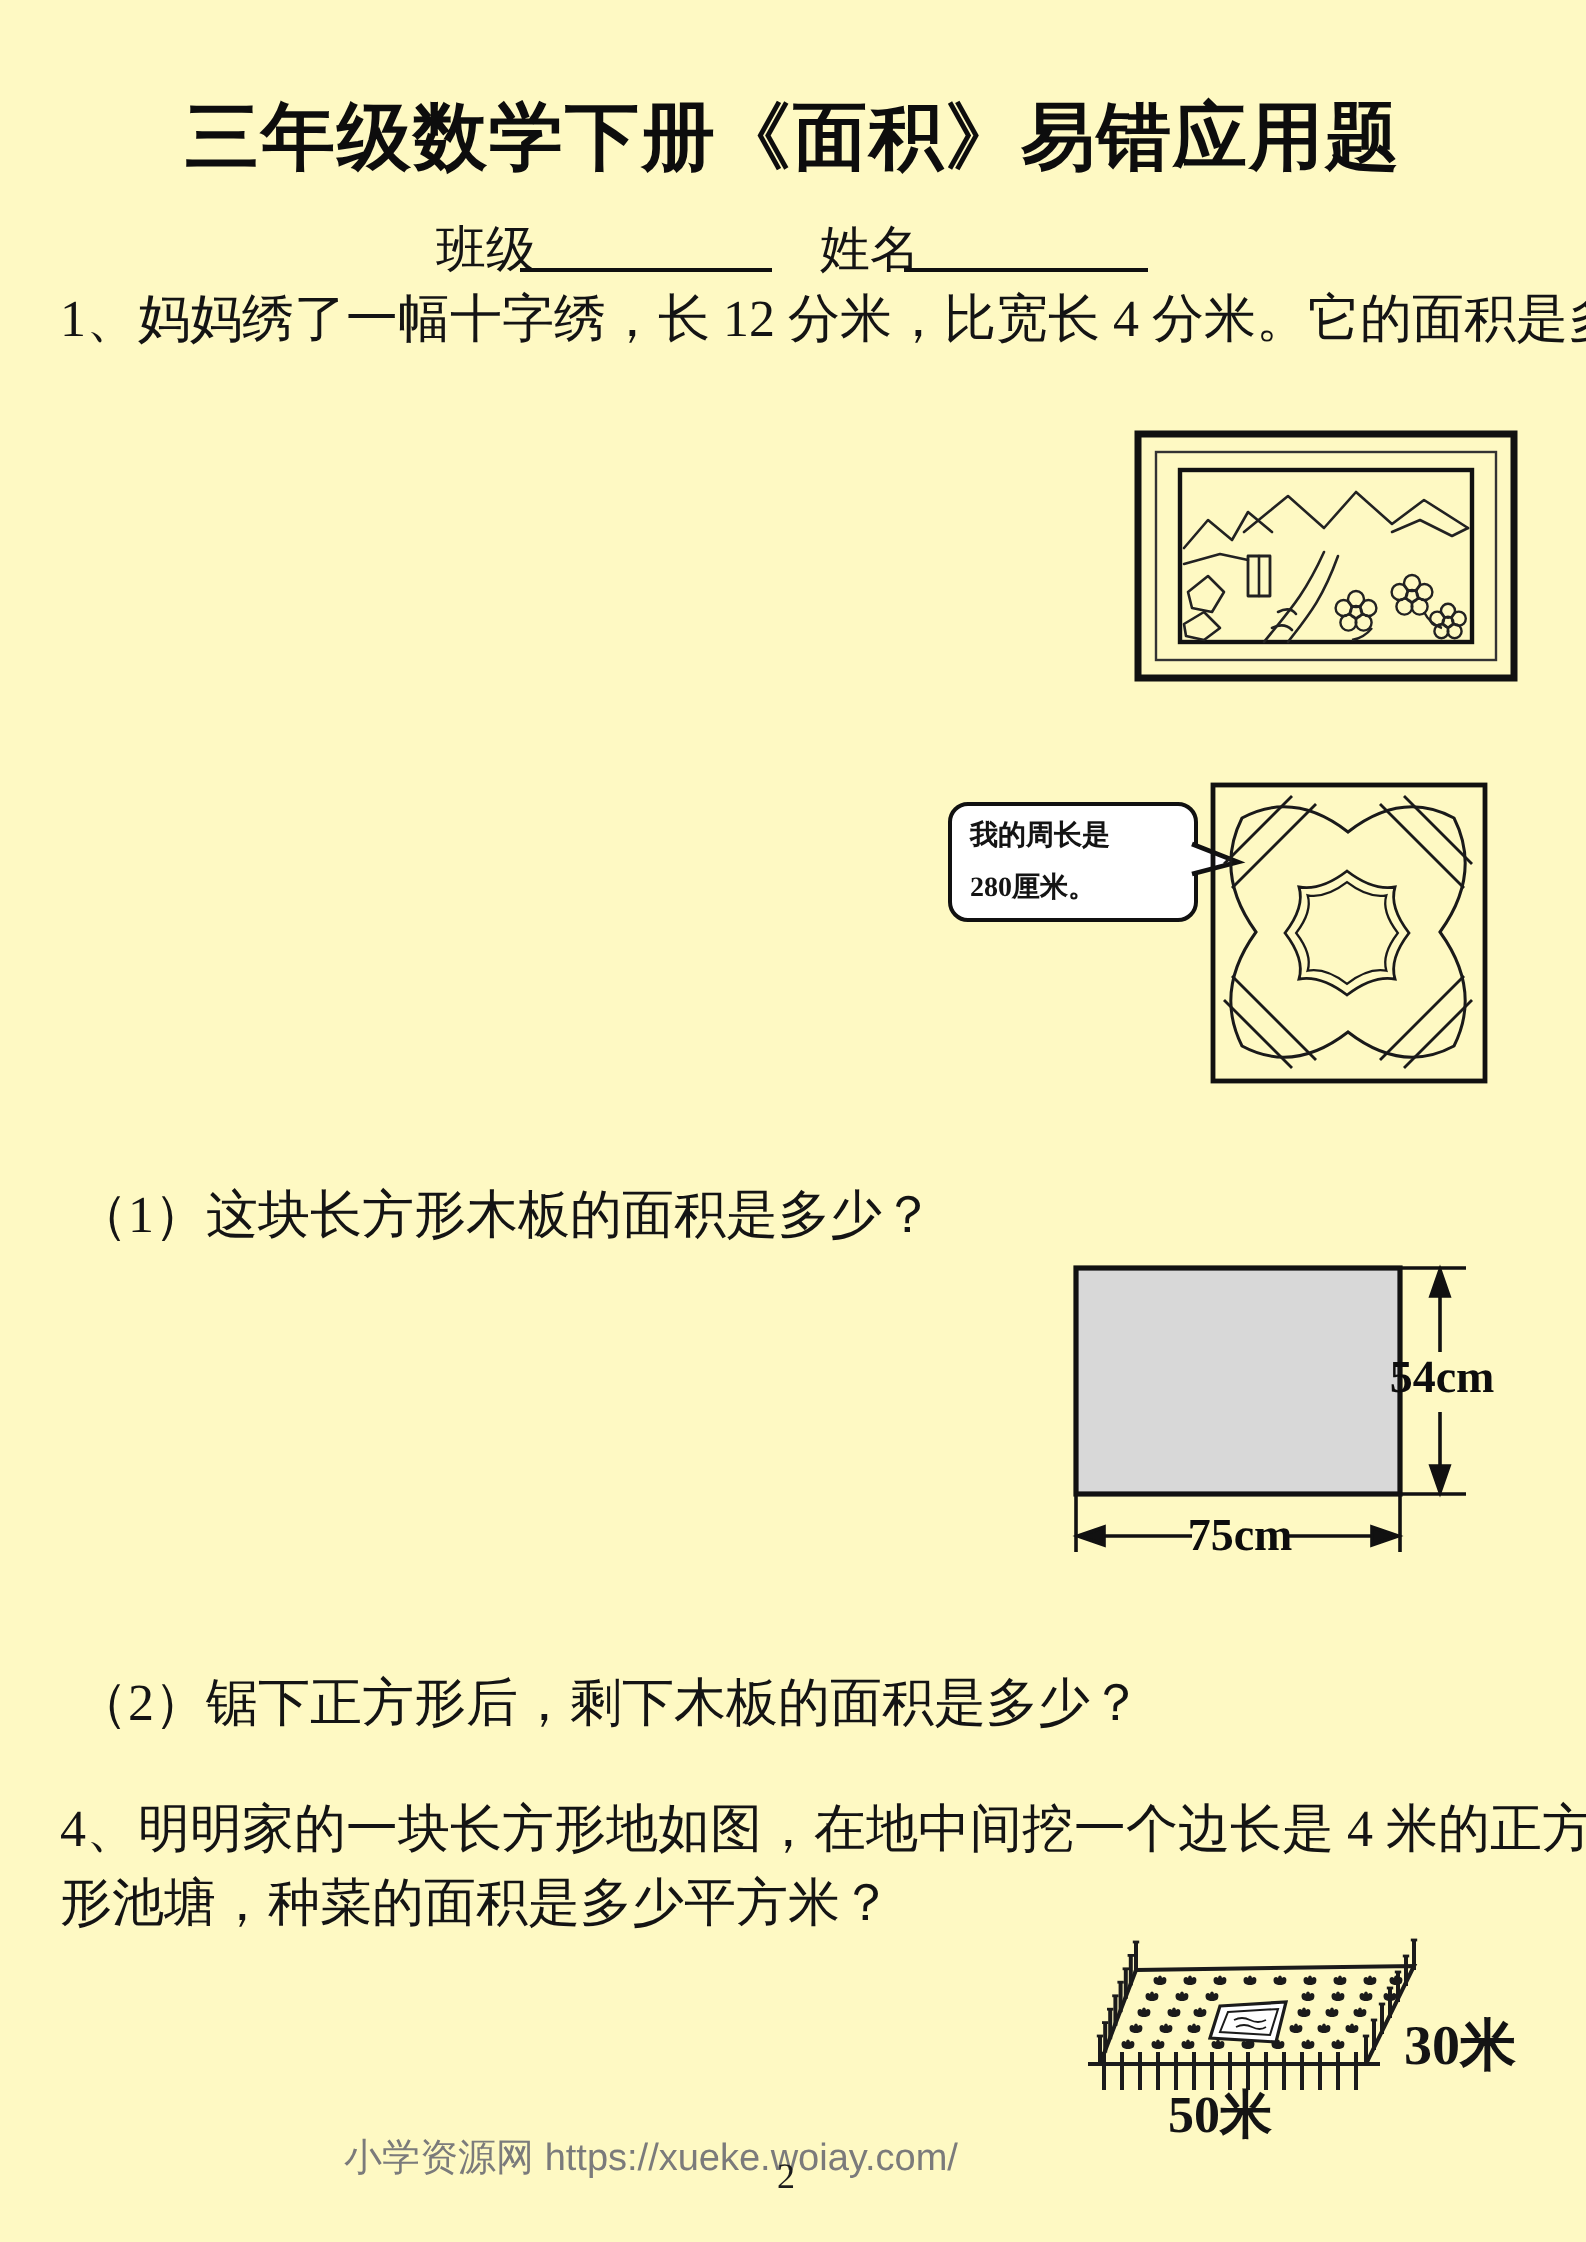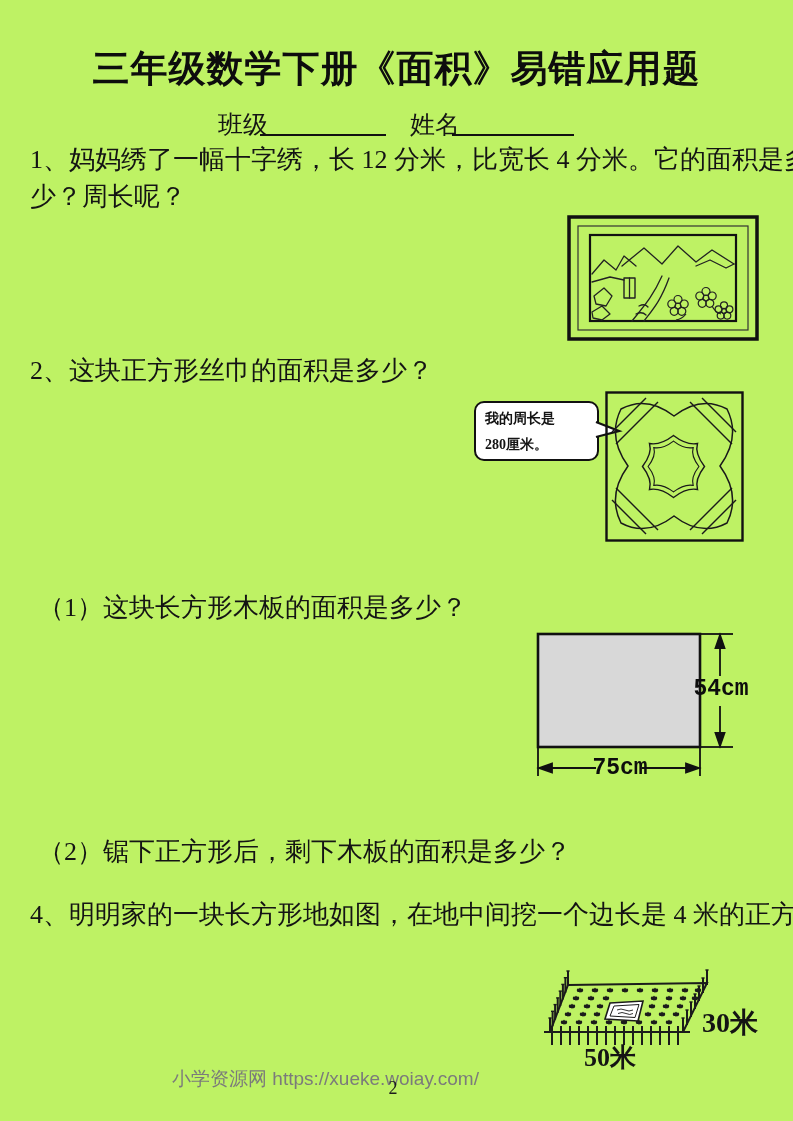--- a/index.html
+++ b/index.html
@@ -1,38 +1,38 @@
 <!DOCTYPE html>
 <html><head>
 <meta charset="utf-8">
 <style>
   * { margin:0; padding:0; box-sizing:border-box; }
   html,body { background:#ffffff; }
   .page {
     position:relative; width:793px; height:1121px; margin:0 auto;
-    background:#bef264; overflow:hidden;
+    background:#fef9c3; overflow:hidden;
     font-family:"Liberation Serif","DejaVu Serif",serif;
     color:#141414;
   }
   .abs { position:absolute; }
   .title {
     left:0; top:44px; width:793px; text-align:center;
     font-family:"Liberation Sans","DejaVu Sans",sans-serif;
     font-weight:900; font-size:37px; letter-spacing:1px; color:#0d0d0d;
   }
   .class-row { left:0; top:108px; width:793px; height:34px; font-size:25px;padding-left:44px; }
   .class-label { position:absolute; left:218px; top:0; }
   .name-label  { position:absolute; left:410px; top:0; }
   .blank-line  { position:absolute; top:26px; border-bottom:2.5px solid #111; }
   .blank-class { left:260px; width:126px; }
   .blank-name  { left:452px; width:122px; }
   .qtext { font-size:26px; line-height:37px; white-space:nowrap; color:#141414; }
   .dim-label {
     font-size:23px; font-weight:700; text-align:center;
-    font-family:Liberation Mono, monospace; color:#0d0d0d;
+    font-family:Liberation Serif, serif; color:#0d0d0d;
   }
   .bubble {
     left:474px; top:401px; width:125px; height:60px;
     border:2.5px solid #111; border-radius:10px; background:#fff;
     font-size:14px; line-height:26px; padding:3px 0 0 9px; font-weight:600;
   }
   .bubble-tail { left:595px; top:420px; }
   .field-label-30 { left:702px; top:1004px; font-size:28px; font-weight:600; }
   .field-label-50 { left:584px; top:1040px; font-size:26px; font-weight:600; }
   .footer {
@@ -54,21 +54,20 @@
   <div class="abs title">三年级数学下册《面积》易错应用题</div>
 
   <div class="abs class-row">
     <span class="class-label">班级</span>
     <span class="blank-line blank-class"></span>
     <span class="name-label">姓名</span>
     <span class="blank-line blank-name"></span>
   </div>
 
   <div class="abs qtext" style="left:30px; top:141px;">1、妈妈绣了一幅十字绣，长 12 分米，比宽长 4 分米。它的面积是多</div>
-  <div class="abs qtext" style="left:30px; top:178px;">少？周长呢？</div>
 
   <svg class="abs" style="left:566px; top:214px;" width="194" height="128" viewBox="0 0 194 128">
     <rect x="3" y="3" width="188" height="122" fill="none" stroke="#111" stroke-width="3.5"></rect>
     <rect x="12" y="12" width="170" height="104" fill="none" stroke="#333" stroke-width="1.2"></rect>
     <rect x="24" y="21" width="146" height="86" fill="none" stroke="#111" stroke-width="2.2"></rect>
     <g fill="none" stroke="#222" stroke-width="1.3" stroke-linejoin="round" stroke-linecap="round">
       <polyline points="26,60 38,46 50,56 58,42 70,52"></polyline>
       <polyline points="56,52 78,34 96,50 112,32 130,48 146,36 168,50"></polyline>
       <polyline points="26,68 44,63 58,66"></polyline>
       <polyline points="130,52 144,46 160,54 168,50"></polyline>
@@ -104,21 +103,20 @@
           <circle cx="5.4" cy="-1.7" r="3.5"></circle>
         <circle cx="3.3" cy="4.6" r="3.5"></circle>
           <circle cx="-3.3" cy="4.6" r="3.5"></circle>
           <circle cx="-5.4" cy="-1.7" r="3.5"></circle>
       </g>
       <path d="M120,100 q-4,5 -10,6"></path>
       <path d="M146,92 q3,6 9,8"></path>
     </g>
   </svg>
 
-  <div class="abs qtext" style="left:30px; top:352px;">2、这块正方形丝巾的面积是多少？</div>
 
   <div class="abs bubble">
     <div>我的周长是</div>
     <div>280厘米。</div>
   </div>
   <svg class="abs bubble-tail" width="28" height="20" viewBox="0 0 28 20">
     <polygon points="0,2 24,11 0,17" fill="#fff"></polygon>
     <path d="M1,2 L24,11 L1,17" fill="none" stroke="#111" stroke-width="2.3"></path>
   </svg>
 
@@ -161,20 +159,21 @@
       <polygon points="19,140 32,135.5 32,144.5"></polygon>
       <polygon points="179,140 166,135.5 166,144.5"></polygon>
     </g>
   </svg>
   <div class="abs dim-label" style="left:692px; top:676px; width:58px;">54cm</div>
   <div class="abs dim-label" style="left:589px; top:755px; width:62px;">75cm</div>
 
   <div class="abs qtext" style="left:38px; top:833px;">（2）锯下正方形后，剩下木板的面积是多少？</div>
 
   <div class="abs qtext" style="left:30px; top:896px;">4、明明家的一块长方形地如图，在地中间挖一个边长是 4 米的正方</div>
+  <div class="abs qtext" style="left:30px; top:933px;">形池塘，种菜的面积是多少平方米？</div>
 
   <svg class="abs" style="left:520px; top:965px;" width="260" height="100" viewBox="0 0 260 100">
     <defs>
       <path id="plant" d="M-2.8,0.6 C-4,-1.6 -2.4,-3.4 -1,-2 C-0.6,-3.6 0.6,-3.6 1,-2 C2.4,-3.4 4,-1.6 2.8,0.6 C1.6,1.8 -1.6,1.8 -2.8,0.6 Z" fill="#1b1b1b"></path>
       <g id="post">
         <line x1="0" y1="-13" x2="0" y2="2" stroke="#1b1b1b" stroke-width="2"></line>
         <line x1="-1.6" y1="-13" x2="1.6" y2="-13" stroke="#1b1b1b" stroke-width="1.4"></line>
       </g>
     </defs>
     <polygon points="48,20 187,18 163,67 30,67" fill="none" stroke="#1b1b1b" stroke-width="2"></polygon>

